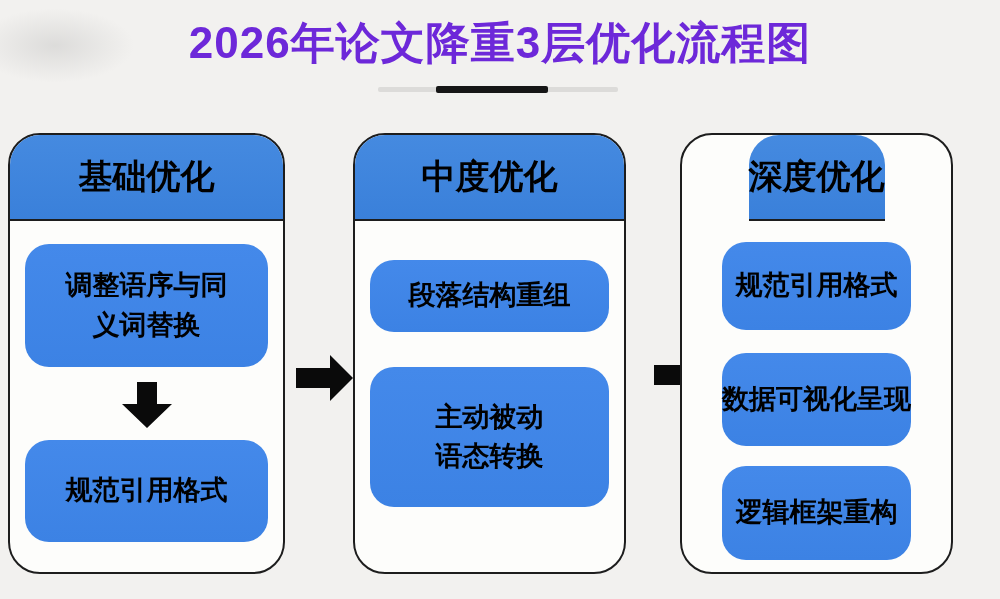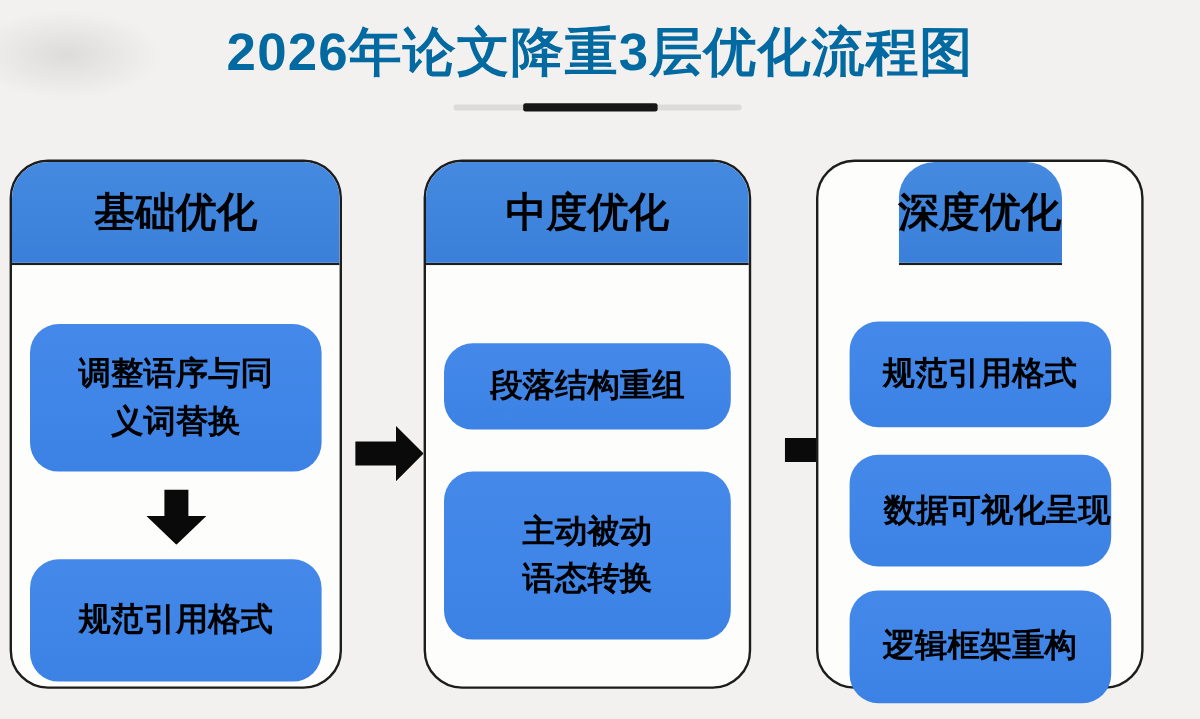--- a/index.html
+++ b/index.html
@@ -22,21 +22,21 @@
     background: radial-gradient(ellipse at center, rgba(170,170,170,0.30), rgba(170,170,170,0) 70%);
   }
   .title {
     position: absolute;
     left: 0; top: 14px;
     width: 100%;
     text-align: center;
     font-size: 44px;
     font-weight: 900;
     letter-spacing: 1px;
-    color: #0369a1;
+    color: #6d28d9;
   }
   .title-divider {
     position: absolute;
     left: 378px; top: 87px;
     width: 240px; height: 5px;
     background: #dcdbd9;
     border-radius: 2px;
   }
   .title-divider-dark {
     position: absolute;
@@ -48,21 +48,20 @@
   .card {
     position: absolute;
     top: 133px;
     height: 441px;
     background: #fdfdfb;
     border: 2px solid #1d1d1d;
     border-radius: 32px;
     box-sizing: border-box;
     display: flex;
     flex-direction: column;
-    gap: 26px;
   }
   .card-1 { left: 8px;   width: 277px; }
   .card-2 { left: 353px; width: 273px; }
   .card-3 { left: 680px; width: 273px; align-items: center; }
   .card-header {
     height: 84px;
     flex: 0 0 84px;
     background: linear-gradient(180deg, #458ae0, #3a80da);
     border-bottom: 2px solid #1d1d1d;
     border-radius: 30px 30px 0 0;
@@ -97,21 +96,21 @@
   .box-label { white-space: pre-line; }
   
   .card-1 .box-a { margin-top: 23px; height: 123px; }
   .card-1 .down-arrow-wrap { margin-top: 15px; height: 46px; display: flex; justify-content: center; }
   .card-1 .box-b { margin-top: 12px; height: 102px; }
   
   .card-2 .box-a { margin-top: 39px; height: 72px; }
   .card-2 .box-b { margin-top: 35px; height: 140px; }
   
   .card-3 .box-a { margin-top: 21px; height: 88px; }
-  .card-3 .box-b { margin-top: 23px; height: 93px; padding-left: 29px; }
+  .card-3 .box-b { margin-top: 23px; height: 93px; }
   .card-3 .box-c { margin-top: 20px; height: 94px; }
   .flow-arrow {
     position: absolute;
     width: 57px; height: 46px;
   }
   .flow-arrow-1 { left: 296px; top: 355px; }
   .flow-arrow-2 { left: 654px; top: 352px; }
   svg { display: block; }
 </style>
 </head>

